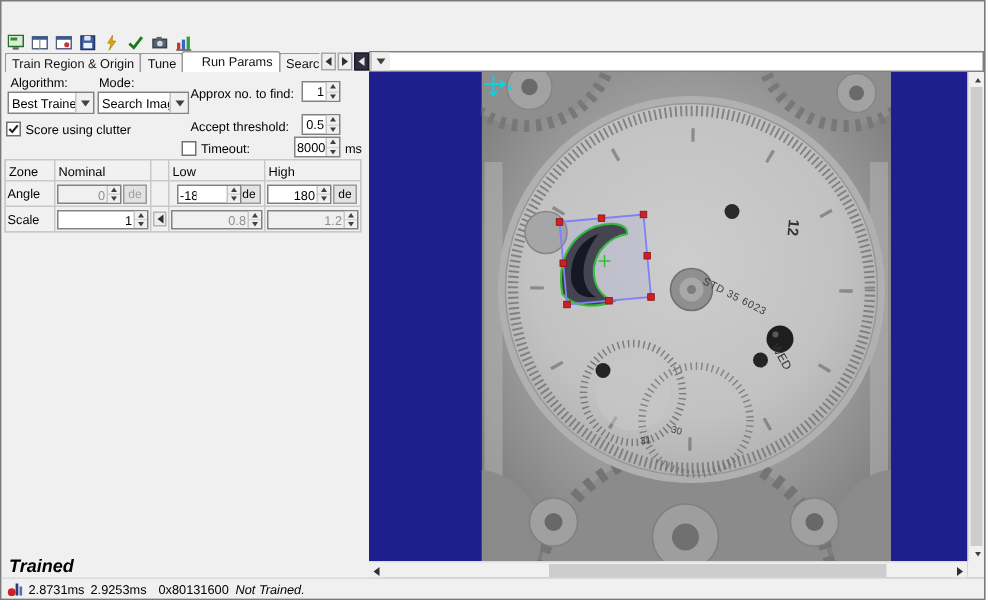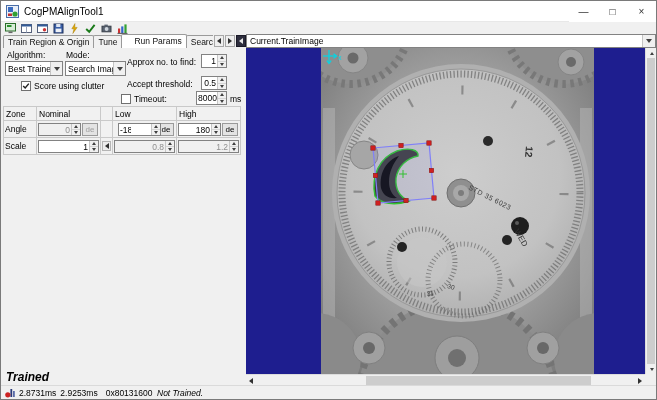--- a/index.html
+++ b/index.html
@@ -82,36 +82,20 @@
   .statusbar { position:absolute; left:0; right:0; bottom:0; height:14px; background:#f0f0f0; border-top:1px solid #dadada; display:flex; align-items:center; font-size:8.5px; color:#000; }
   .status-icon { width:10px; height:10px; margin-left:4px; display:inline-flex; }
   .st { margin-left:4px; white-space:nowrap; }
   .st-fixed { position:absolute; left:156px; white-space:nowrap;font-style:italic; }
 </style>
 </head>
 <body>
 
 <div class="window">
 
-  <div class="titlebar">
-    <span class="app-icon">
-      <svg width="13" height="13" viewBox="0 0 13 13">
-          <rect x="0.5" y="0.5" width="12" height="12" fill="#e8eef8" stroke="#4a6ea8"></rect>
-          <rect x="2" y="2" width="5" height="5" fill="#3a6cc0"></rect>
-          <circle cx="9" cy="9" r="2.6" fill="#33a033"></circle>
-          <rect x="2" y="8.5" width="4" height="2.5" fill="#c03030"></rect>
-        </svg>
-    </span>
-    <span class="win-title">CogPMAlignTool1</span>
-    <div class="caption">
-      <div class="cap-btn">—</div>
-      <div class="cap-btn">□</div>
-      <div class="cap-btn">×</div>
-    </div>
-  </div>
 
   <div class="toolbar">
     <button class="tb">
       <svg width="11" height="11" viewBox="0 0 11 11">
           <rect x="0.5" y="0.5" width="10" height="7.5" fill="#d8ecd8" stroke="#2a6e2a"></rect>
           <rect x="2" y="2" width="4.5" height="2" fill="#2a8f2a"></rect>
           <rect x="3.5" y="8.5" width="4" height="1.6" fill="#666"></rect>
         </svg>
     </button>
     <button class="tb">
@@ -175,21 +159,20 @@
       </button>
     <button class="tab-scroll" style="left:224px;">
         <i class="tri-right-s"></i>
       </button>
     <button class="panel-menu">
         <i class="tri-left-w"></i>
       </button>
   </div>
 
   <div class="image-combo">
-    <span class="val">Current.TrainImage</span>
     <span class="dd-box">
         <i class="tri-down"></i>
       </span>
   </div>
 
   <div class="left-panel">
 
     <span class="lbl" style="left:6px; top:2px;">Algorithm:</span>
     <span class="lbl" style="left:65px; top:2px;">Mode:</span>
 
@@ -225,21 +208,21 @@
       <span class="spin-btns">
         <span class="spin-up">
             <i class="tri-up-s"></i>
           </span>
         <span class="spin-down">
             <i class="tri-down-s"></i>
           </span>
       </span>
     </div>
 
-    <label class="chk" style="left:20px; top:33px;">
+    <label class="chk" style="left:3px; top:33px;">
       <span class="box checked">
         <svg width="8" height="8" viewBox="0 0 10 10">
             <polyline points="1.5,5 4,7.5 8.5,2" fill="none" stroke="#222" stroke-width="1.8"></polyline>
           </svg>
       </span>
       <span>Score using clutter</span>
     </label>
 
     <label class="chk" style="left:120px; top:46px;">
       <span class="box">

